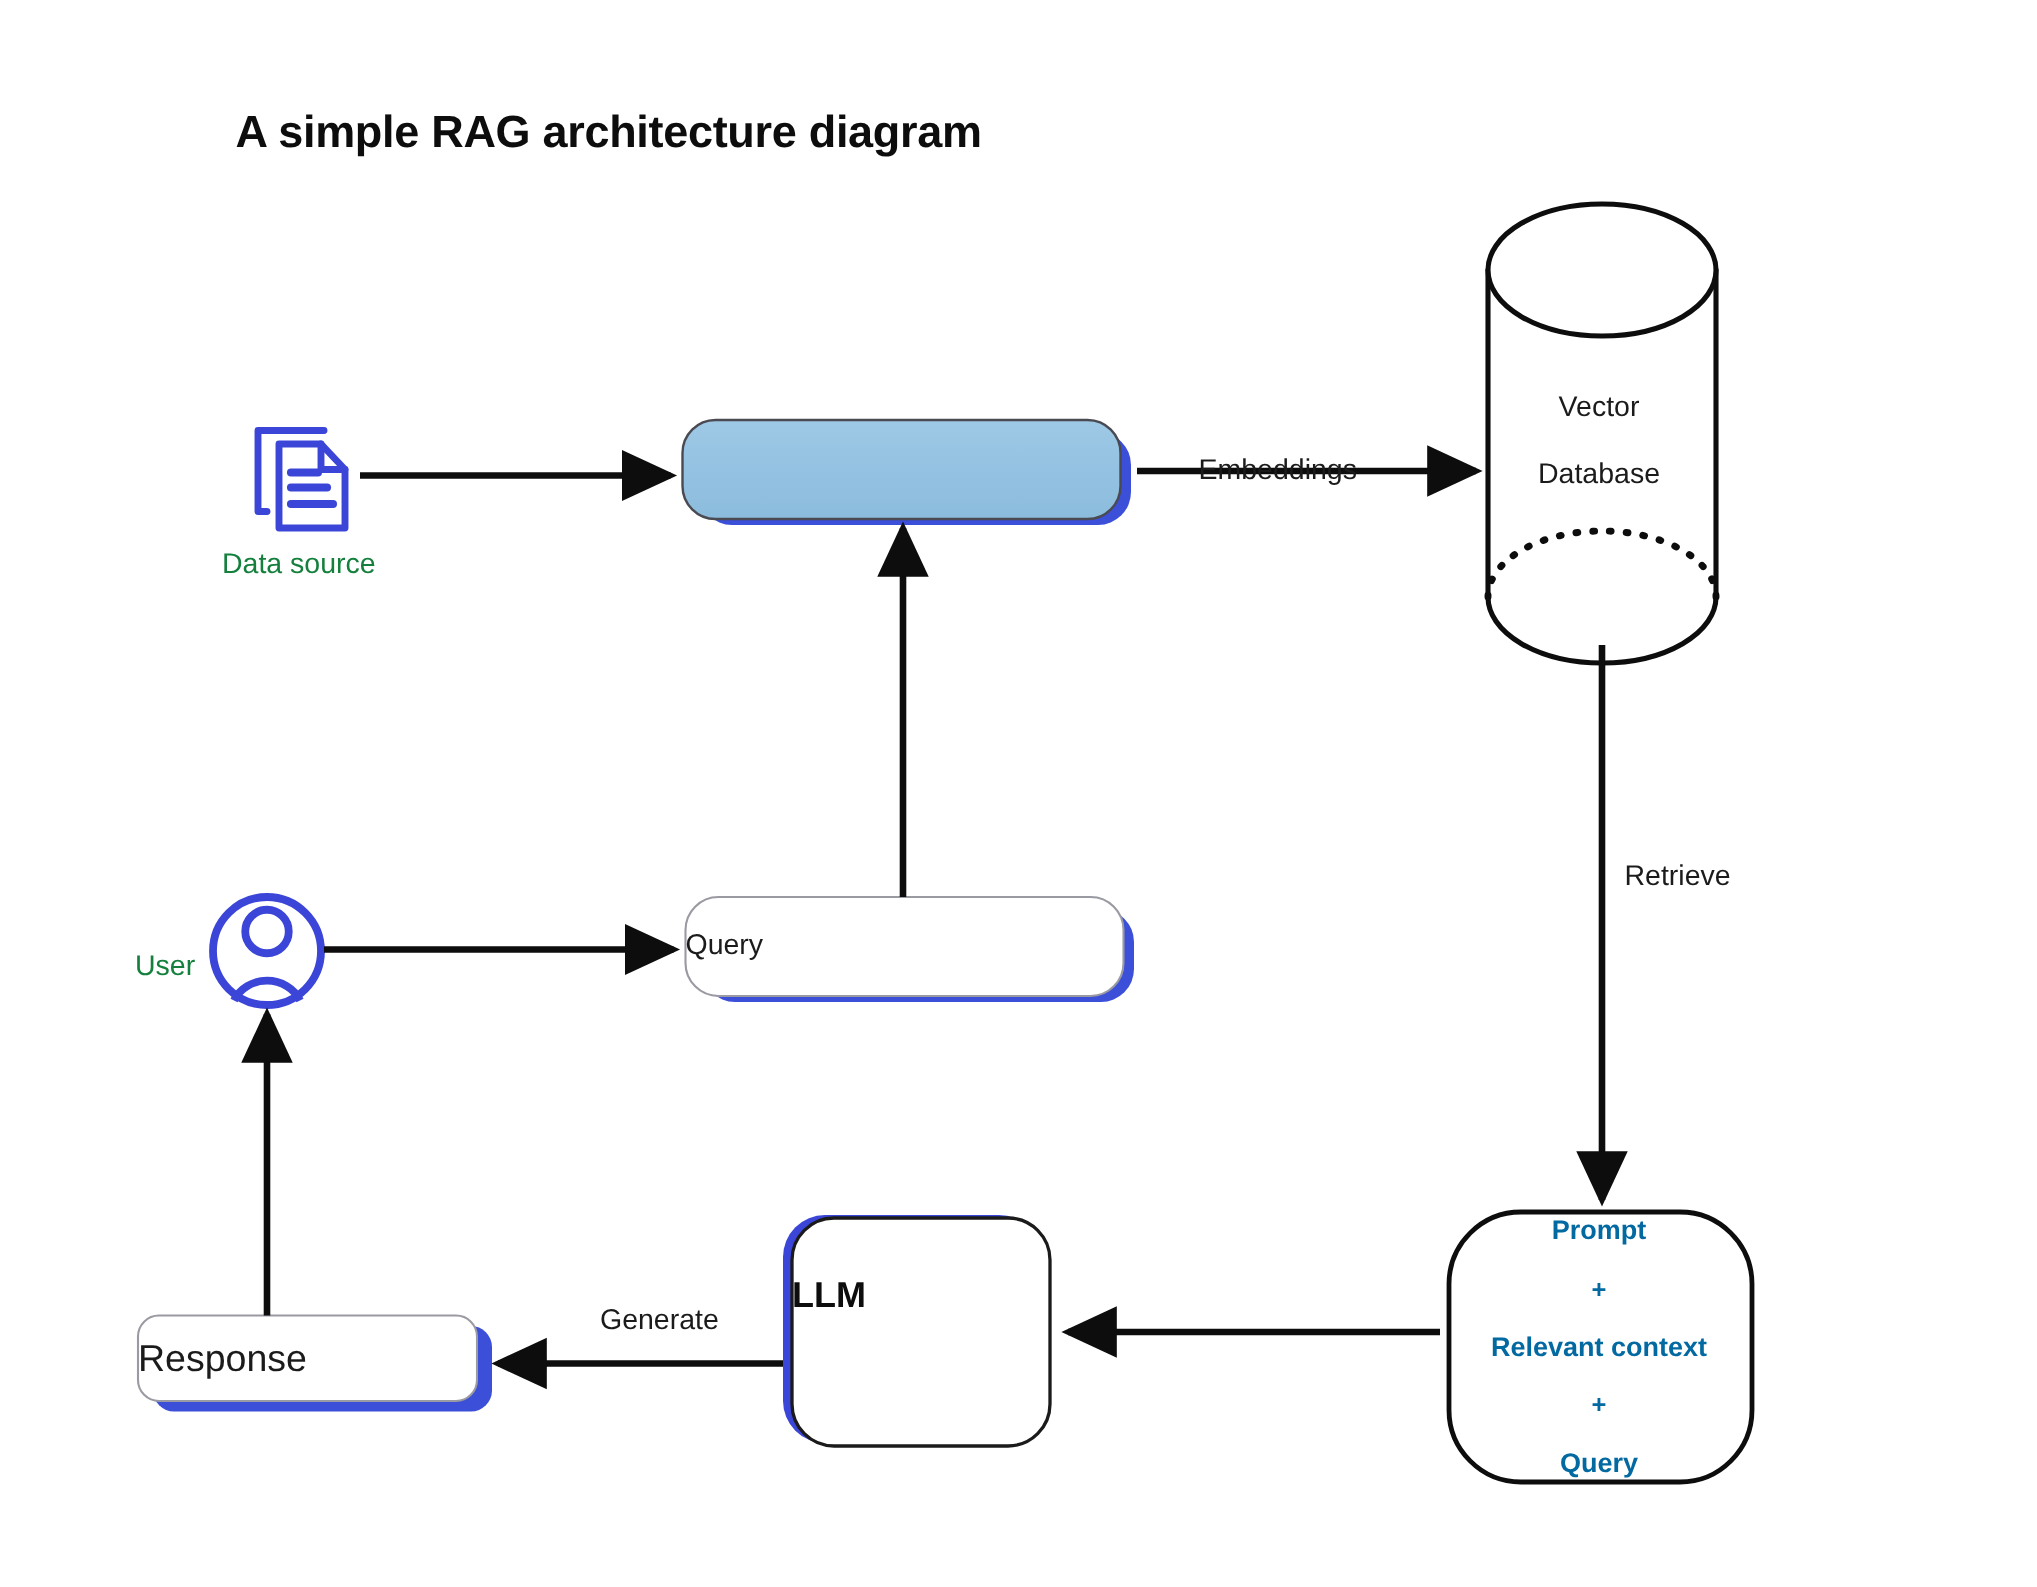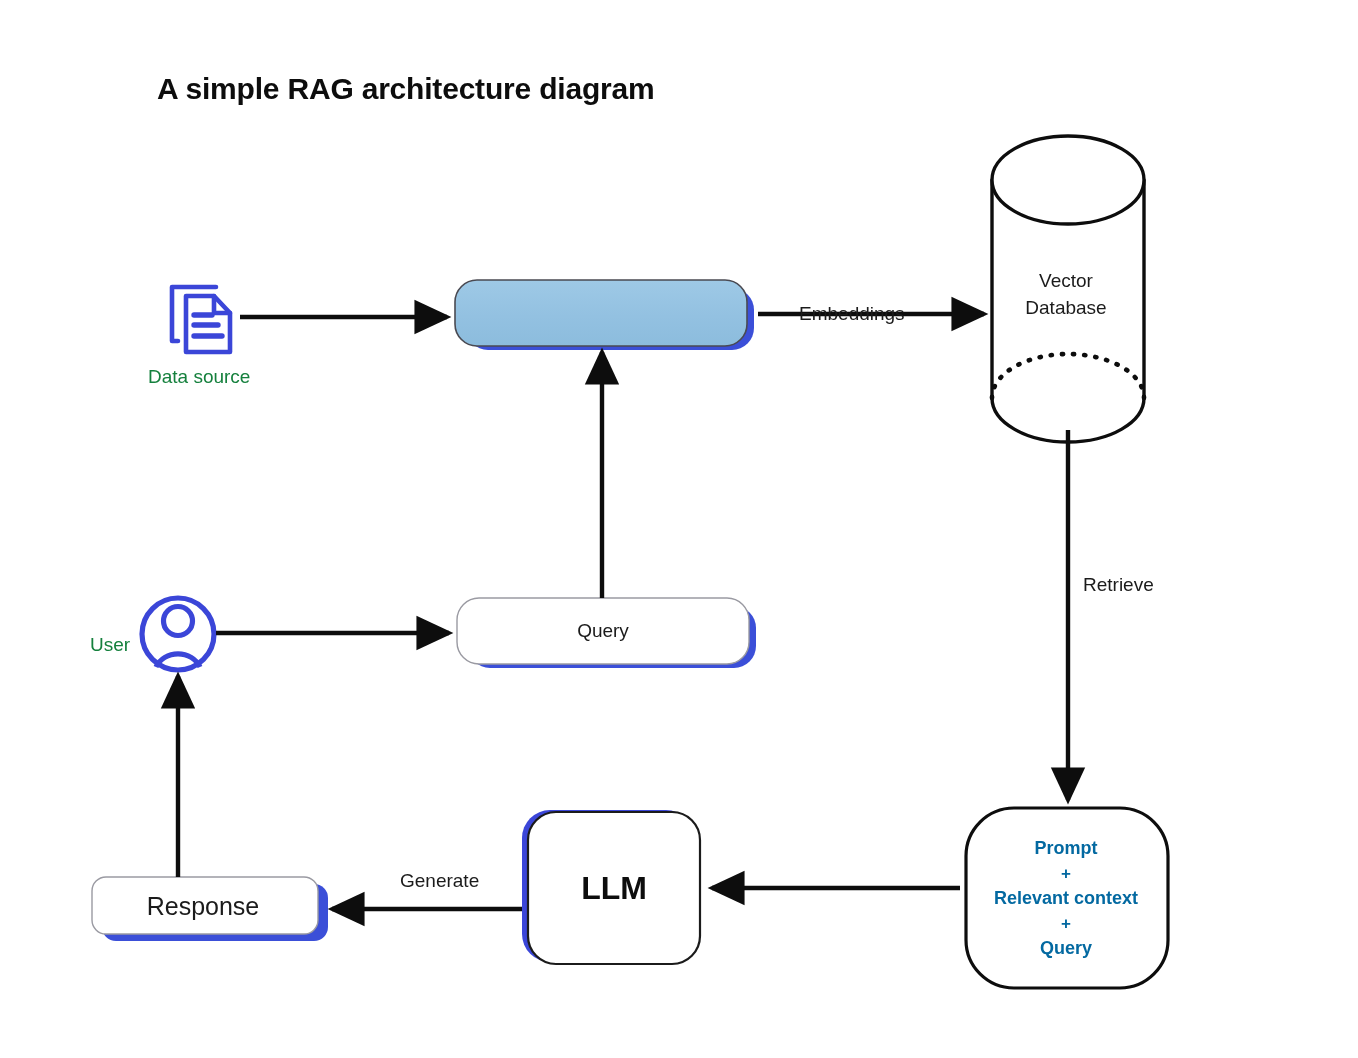--- a/index.html
+++ b/index.html
@@ -22,21 +22,21 @@
     position: absolute;
     left: 0;
     top: 0;
     width: 1358px;
     height: 1058px;
   }
   .node-label {
     position: absolute;
     display: flex;
     align-items: center;
-    justify-content: center;
+    justify-content: space-between;
     text-align: center;
     color: #1b1b1b;
     pointer-events: none;
   }
   .title-text {
     position: absolute;
     left: 157px;
     top: 72px;
     font-size: 30px;
     font-weight: bold;
@@ -62,22 +62,22 @@
   .txt-vectordb {
     left: 985px; top: 258px; width: 162px; height: 72px;
     font-size: 19px; line-height: 27px; color: #1b1b1b;
     flex-direction: column;
   }
   .txt-query {
     left: 457px; top: 598px; width: 292px; height: 66px;
     font-size: 19px; color: #1b1b1b;
   }
   .txt-llm {
-    left: 528px; top: 812px; width: 172px; height: 152px;
-    font-size: 32px; font-weight: bold; color: #0d0d0d;
+    left: 528px; top: 788px; width: 172px; height: 152px;
+    font-size: 24px; font-weight: bold; color: #0d0d0d;
   }
   .txt-response {
     left: 92px; top: 877px; width: 222px; height: 58px;
     font-size: 25px; color: #1b1b1b;
   }
   .txt-prompt {
     left: 968px; top: 808px; width: 196px; height: 180px;
     font-size: 18px; font-weight: bold; color: #0369a1;
     flex-direction: column; line-height: 25px;
   }

